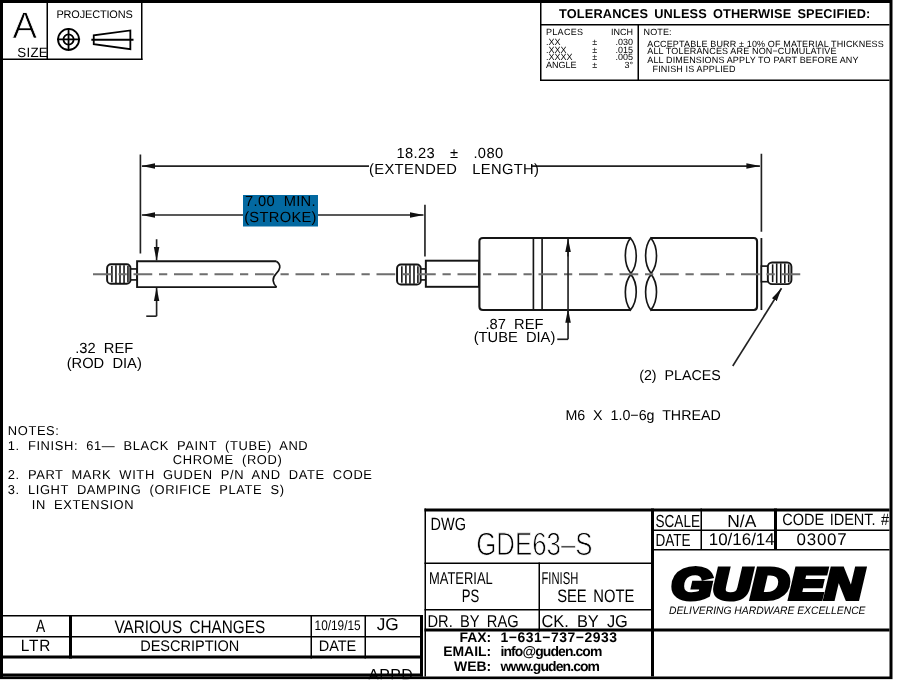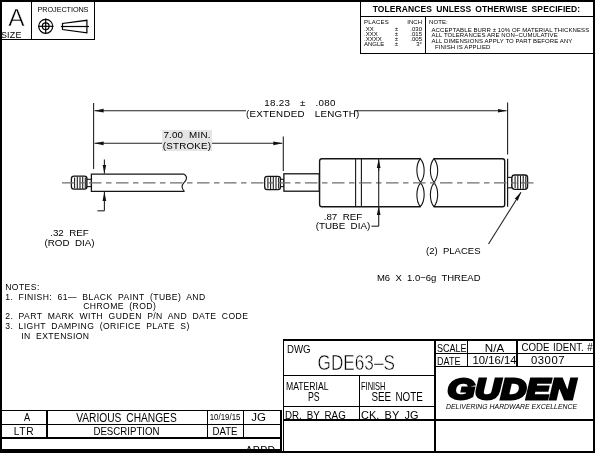--- a/index.html
+++ b/index.html
@@ -14,21 +14,21 @@
   .cadC{position:absolute;white-space:nowrap;text-align:center;transform-origin:50% 0;}
 </style>
 </head>
 <body>
 <div id="page">
 
   <div class="abs" style="left:0;top:0;width:595px;height:453.4px;border:2.2px solid #000;box-sizing:border-box;"></div>
 
   <div class="abs" style="left:2px;top:2px;width:30px;height:38px;border-right:1.4px solid #000;border-bottom:1.4px solid #000;box-sizing:border-box;"></div>
   <div class="txt" style="left:1px;top:4.2px;width:31px;font-size:24.5px;text-align:center;-webkit-text-stroke:.5px #fff;">A</div>
-  <div class="txt" style="left:1px;top:29.9px;width:31px;font-size:8.9px;text-align:left;letter-spacing:.2px;">SIZE</div>
+  <div class="txt" style="left:1px;top:29.9px;width:31px;font-size:8.9px;text-align:right;letter-spacing:.2px;">SIZE</div>
 
   <div class="abs" style="left:32px;top:2px;width:62.5px;height:38px;border-right:1.4px solid #000;border-bottom:1.4px solid #000;box-sizing:border-box;"></div>
   <div class="txt" style="left:33px;top:4.5px;width:60px;font-size:7.3px;text-align:center;letter-spacing:-0.1px;">PROJECTIONS</div>
   <svg class="abs" style="left:32px;top:2px;" width="63" height="38" viewBox="0 0 63 38">
     <g stroke="#000" fill="none" stroke-width="1.2">
       <circle cx="13.7" cy="24.3" r="7"></circle>
       <circle cx="13.7" cy="24.3" r="3.4"></circle>
       <line x1="6" y1="24.3" x2="21.4" y2="24.3"></line>
       <line x1="13.7" y1="16.6" x2="13.7" y2="32"></line>
       <path d="M30.5,21.5 L30.5,27.5 L54.9,30.8 L54.9,18.3 Z"></path>
@@ -129,27 +129,27 @@
       <line x1="378.7" y1="171" x2="378.7" y2="159" marker-end="url(#ar)"></line>
       <line x1="378.7" y1="226.2" x2="378.7" y2="206.2" marker-end="url(#ar)"></line>
       <line x1="378.7" y1="168" x2="378.7" y2="209"></line>
       <polyline points="371.5,226.2 378.7,226.2"></polyline>
 
       <line x1="488.5" y1="244" x2="521" y2="192.2" marker-end="url(#ar)"></line>
     </g>
   </svg>
 
   <div class="txt ctr" style="left:246px;top:96.9px;width:108px;font-size:9.8px;line-height:11.4px;background:#fff;word-spacing:2px;letter-spacing:.25px;">18.23 &nbsp;±&nbsp; .080<br>(EXTENDED&nbsp; LENGTH)</div>
-  <div class="txt ctr" style="left:162px;top:130px;width:50px;font-size:9.8px;line-height:10.6px;background:#e5e5e5;letter-spacing:.2px;">7.00&nbsp; MIN.<br>(STROKE)</div>
+  <div class="txt ctr" style="left:162px;top:130px;width:50px;font-size:9.8px;line-height:10.6px;background:#0369a1;letter-spacing:.2px;">7.00&nbsp; MIN.<br>(STROKE)</div>
   <div class="txt ctr" style="left:37.5px;top:200px;width:64px;font-size:9.8px;line-height:10px;margin-top:28px;">.32&nbsp; REF<br>(ROD&nbsp; DIA)</div>
   <div class="txt ctr" style="left:310px;top:212.8px;width:66px;font-size:9.8px;line-height:8.7px;">.87&nbsp; REF<br>(TUBE&nbsp; DIA)</div>
   <div class="txt" style="right:119.5px;top:232.2px;font-size:9.5px;text-align:right;margin-top:40px;">M6&nbsp; X&nbsp; 1.0−6g&nbsp; THREAD</div>
   <div class="txt" style="right:119.5px;top:244.7px;font-size:9.5px;">(2)&nbsp; PLACES</div>
 
-  <div class="txt" style="left:5.2px;top:282.8px;font-size:8.6px;line-height:9.85px;letter-spacing:.42px;word-spacing:2.6px;">NOTES:<br>1. FINISH: 61— BLACK PAINT (TUBE) AND<br><span style="margin-left:78px;">CHROME (ROD)</span><br>2. PART MARK WITH GUDEN P/N AND DATE CODE<br>3. LIGHT DAMPING (ORIFICE PLATE S)<br><span style="margin-left:16px;">IN EXTENSION</span></div>
+  <div class="txt" style="left:5.2px;top:282.8px;font-size:8.6px;line-height:9.85px;letter-spacing:.42px;word-spacing:2.6px;">NOTES:<br>1. FINISH: 61— BLACK PAINT (TUBE) AND<br><span style="margin-left:110px;">CHROME (ROD)</span><br>2. PART MARK WITH GUDEN P/N AND DATE CODE<br>3. LIGHT DAMPING (ORIFICE PLATE S)<br><span style="margin-left:16px;">IN EXTENSION</span></div>
 
   <div class="ln" style="left:1px;top:410px;width:281px;height:1.4px;"></div>
   <div class="ln" style="left:1px;top:423.6px;width:281px;height:1.4px;"></div>
   <div class="ln" style="left:1px;top:437.4px;width:281px;height:1.4px;"></div>
   <div class="ln" style="left:46.2px;top:410px;width:1.4px;height:28.6px;"></div>
   <div class="ln" style="left:206.8px;top:410px;width:1.4px;height:28.6px;"></div>
   <div class="ln" style="left:242.6px;top:410px;width:1.4px;height:28.6px;"></div>
   <div class="ln" style="left:280.2px;top:410px;width:1.6px;height:40.9px;"></div>
   <div class="ln" style="left:1px;top:448.7px;width:281px;height:2.2px;"></div>
   <div class="cadC" style="left:4px;top:410.4px;width:46px;font-size:11.8px;transform:scaleX(.78);">A</div>
@@ -181,20 +181,25 @@
   <div class="cadC" style="left:366px;top:390.3px;width:60.5px;font-size:12px;word-spacing:2px;transform:scaleX(.82);">SEE NOTE</div>
   <div class="cadL" style="left:285.1px;top:409.1px;font-size:11.5px;word-spacing:2.5px;transform:scaleX(.85);">DR. BY&nbsp;RAG</div>
   <div class="cadL" style="left:361px;top:409.1px;font-size:11.5px;word-spacing:2.5px;transform:scaleX(.95);">CK. BY&nbsp;JG</div>
   <div class="cadL" style="left:437.1px;top:340.9px;font-size:11.6px;transform:scaleX(.78);">SCALE</div>
   <div class="cadC" style="left:467px;top:340.9px;width:55px;font-size:11.6px;">N/A</div>
   <div class="cadC" style="left:517px;top:341.3px;width:76px;font-size:11px;word-spacing:1px;transform:scaleX(.88);">CODE IDENT. #</div>
   <div class="cadL" style="left:437.1px;top:354.2px;font-size:11.6px;transform:scaleX(.78);">DATE</div>
   <div class="cadC" style="left:467px;top:354.2px;width:55px;font-size:11.3px;">10/16/14</div>
   <div class="cadC" style="left:510px;top:354.2px;width:76px;font-size:11.3px;letter-spacing:.5px;">03007</div>
 
+  <div class="txt" style="left:284px;top:421px;width:150px;font-size:9.3px;font-weight:bold;line-height:9.45px;">
+    <div><span style="display:inline-block;width:43.5px;text-align:right;">FAX:</span><span style="margin-left:6.2px;letter-spacing:.35px;">1−631−737−2933</span></div>
+    <div><span style="display:inline-block;width:43.5px;text-align:right;">EMAIL:</span><span style="margin-left:6.2px;letter-spacing:-.6px;">info@guden.com</span></div>
+    <div><span style="display:inline-block;width:43.5px;text-align:right;">WEB:</span><span style="margin-left:6.2px;letter-spacing:-.6px;">www.guden.com</span></div>
+  </div>
 
   <svg class="abs" style="left:434px;top:366px;" width="160" height="54" viewBox="0 0 160 54">
     <text x="77.5" y="33" text-anchor="middle" font-family="Liberation Sans, sans-serif" font-size="29.5" font-weight="bold" font-style="italic" fill="#000" stroke="#000" stroke-width="2.8" textLength="128" lengthAdjust="spacingAndGlyphs">GUDEN</text>
     <text x="77.5" y="43.4" text-anchor="middle" font-family="Liberation Sans, sans-serif" font-size="7.2" font-style="italic" fill="#000" textLength="131" lengthAdjust="spacingAndGlyphs">DELIVERING HARDWARE EXCELLENCE</text>
   </svg>
 
 
 </div>
 
 </body></html>

